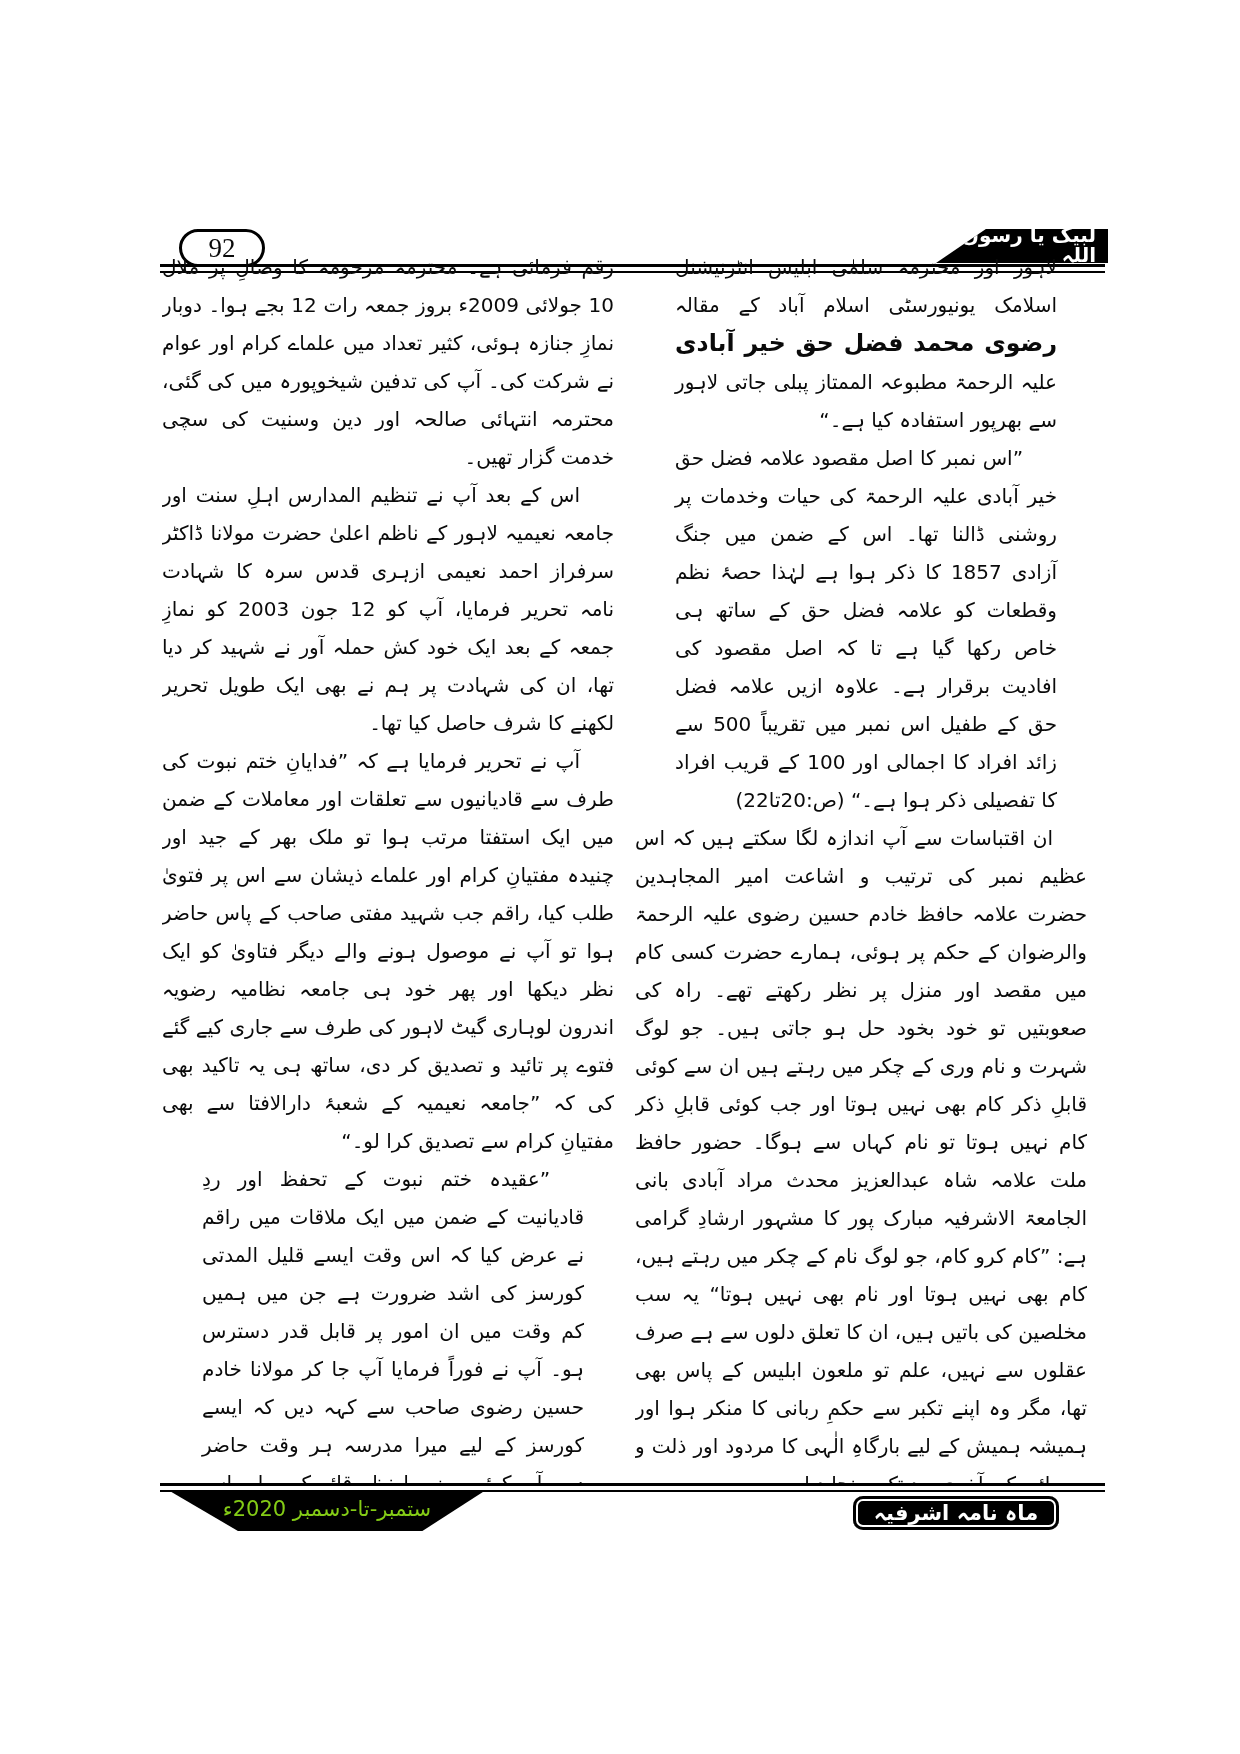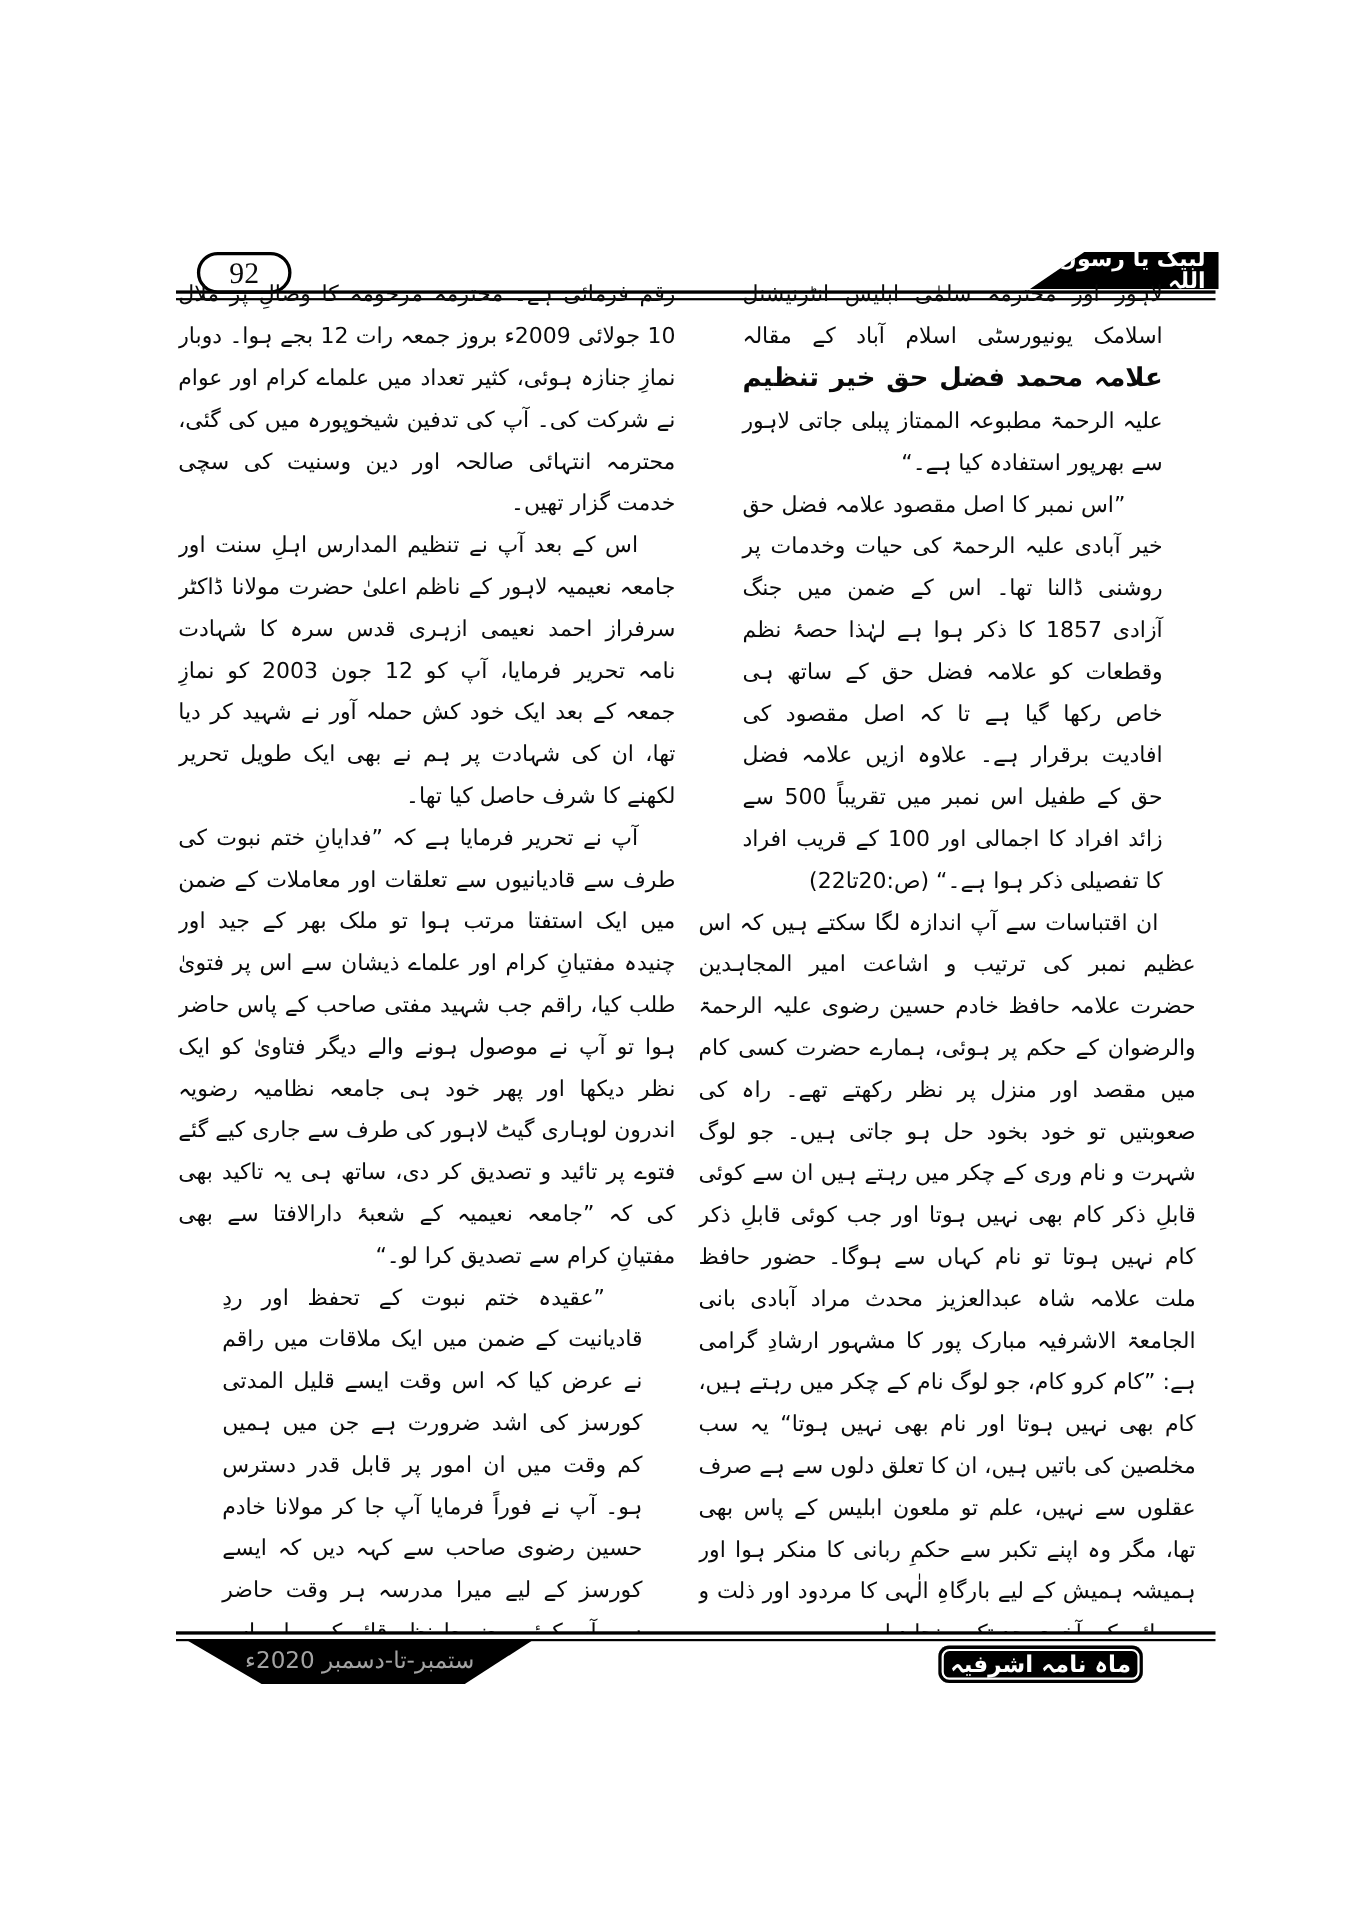--- a/index.html
+++ b/index.html
@@ -54,29 +54,29 @@
   .col-left  { left:162px; }
   .col p { margin:0; padding:0; text-indent:34px; }
   .col p.no-indent { text-indent:0; }
   .col .quote { margin-right:30px; margin-left:40px; }
   .calli { font-weight:bold; font-size:1.18em; }
 
   
   .footer-banner {
     position:absolute; left:168px; top:1490px;
     width:318px; height:41px;
-    background:#000; color:#a3a3a3;
+    background:#000; color:#84cc16;
     clip-path:polygon(0 0, 100% 0, 80% 100%, 22% 100%);
     display:flex; align-items:center; justify-content:center;
     direction:rtl;
     font-size:21px; line-height:1; padding-bottom:3px; box-sizing:border-box;
   }
   .footer-box {
     position:absolute; left:853px; top:1496px;
-    width:186px; height:34px;
+    width:206px; height:34px;
     background:#000; color:#fff;
     border-radius:10px;
     box-shadow: inset 0 0 0 3px #000, inset 0 0 0 5px #fff;
     display:flex; align-items:center; justify-content:center;
     direction:rtl;
     font-weight:bold; font-size:21px; line-height:1;
   }
 </style>
 </head>
 <body>
@@ -85,21 +85,21 @@
 
   <div class="pagenum-box">
     <span>92</span>
   </div>
   <div class="header-banner">
     <span>لبیک یا رسول اللہ</span>
   </div>
   <div class="rule header"></div>
 
   <div class="col col-right">
-    <p class="quote no-indent"><span>لاہور اور محترمہ سلمٰی ابلیس انٹرنیشنل اسلامک یونیورسٹی اسلام آباد کے مقالہ </span><span class="calli">علامہ محمد فضل حق خیر تنظیم</span><span> علیہ الرحمۃ مطبوعہ الممتاز پبلی جاتی لاہور سے بھرپور استفادہ کیا ہے۔“</span></p>
+    <p class="quote no-indent"><span>لاہور اور محترمہ سلمٰی ابلیس انٹرنیشنل اسلامک یونیورسٹی اسلام آباد کے مقالہ </span><span class="calli">رضوی محمد فضل حق خیر آبادی</span><span> علیہ الرحمۃ مطبوعہ الممتاز پبلی جاتی لاہور سے بھرپور استفادہ کیا ہے۔“</span></p>
     <p class="quote">”اس نمبر کا اصل مقصود علامہ فضل حق خیر آبادی علیہ الرحمۃ کی حیات وخدمات پر روشنی ڈالنا تھا۔ اس کے ضمن میں جنگ آزادی 1857 کا ذکر ہوا ہے لہٰذا حصۂ نظم وقطعات کو علامہ فضل حق کے ساتھ ہی خاص رکھا گیا ہے تا کہ اصل مقصود کی افادیت برقرار ہے۔ علاوہ ازیں علامہ فضل حق کے طفیل اس نمبر میں تقریباً 500 سے زائد افراد کا اجمالی اور 100 کے قریب افراد کا تفصیلی ذکر ہوا ہے۔“ (ص:20تا22)</p>
     <p>ان اقتباسات سے آپ اندازہ لگا سکتے ہیں کہ اس عظیم نمبر کی ترتیب و اشاعت امیر المجاہدین حضرت علامہ حافظ خادم حسین رضوی علیہ الرحمۃ والرضوان کے حکم پر ہوئی، ہمارے حضرت کسی کام میں مقصد اور منزل پر نظر رکھتے تھے۔ راہ کی صعوبتیں تو خود بخود حل ہو جاتی ہیں۔ جو لوگ شہرت و نام وری کے چکر میں رہتے ہیں ان سے کوئی قابلِ ذکر کام بھی نہیں ہوتا اور جب کوئی قابلِ ذکر کام نہیں ہوتا تو نام کہاں سے ہوگا۔ حضور حافظ ملت علامہ شاہ عبدالعزیز محدث مراد آبادی بانی الجامعۃ الاشرفیہ مبارک پور کا مشہور ارشادِ گرامی ہے: ”کام کرو کام، جو لوگ نام کے چکر میں رہتے ہیں، کام بھی نہیں ہوتا اور نام بھی نہیں ہوتا“ یہ سب مخلصین کی باتیں ہیں، ان کا تعلق دلوں سے ہے صرف عقلوں سے نہیں، علم تو ملعون ابلیس کے پاس بھی تھا، مگر وہ اپنے تکبر سے حکمِ ربانی کا منکر ہوا اور ہمیشہ ہمیش کے لیے بارگاہِ الٰہی کا مردود اور ذلت و رسوائی کی آخری حد تک پہنچا دیا۔</p>
 
   </div>
 
   <div class="col col-left">
     <p class="no-indent">رقم فرمائی ہے۔ محترمہ مرحومہ کا وصالِ پر ملال 10 جولائی 2009ء بروز جمعہ رات 12 بجے ہوا۔ دوبار نمازِ جنازہ ہوئی، کثیر تعداد میں علماے کرام اور عوام نے شرکت کی۔ آپ کی تدفین شیخوپورہ میں کی گئی، محترمہ انتہائی صالحہ اور دین وسنیت کی سچی خدمت گزار تھیں۔</p>
     <p>اس کے بعد آپ نے تنظیم المدارس اہلِ سنت اور جامعہ نعیمیہ لاہور کے ناظم اعلیٰ حضرت مولانا ڈاکٹر سرفراز احمد نعیمی ازہری قدس سرہ کا شہادت نامہ تحریر فرمایا، آپ کو 12 جون 2003 کو نمازِ جمعہ کے بعد ایک خود کش حملہ آور نے شہید کر دیا تھا، ان کی شہادت پر ہم نے بھی ایک طویل تحریر لکھنے کا شرف حاصل کیا تھا۔</p>
     <p>آپ نے تحریر فرمایا ہے کہ ”فدایانِ ختم نبوت کی طرف سے قادیانیوں سے تعلقات اور معاملات کے ضمن میں ایک استفتا مرتب ہوا تو ملک بھر کے جید اور چنیدہ مفتیانِ کرام اور علماے ذیشان سے اس پر فتویٰ طلب کیا، راقم جب شہید مفتی صاحب کے پاس حاضر ہوا تو آپ نے موصول ہونے والے دیگر فتاویٰ کو ایک نظر دیکھا اور پھر خود ہی جامعہ نظامیہ رضویہ اندرون لوہاری گیٹ لاہور کی طرف سے جاری کیے گئے فتوے پر تائید و تصدیق کر دی، ساتھ ہی یہ تاکید بھی کی کہ ”جامعہ نعیمیہ کے شعبۂ دارالافتا سے بھی مفتیانِ کرام سے تصدیق کرا لو۔“</p>
     <p class="quote">”عقیدہ ختم نبوت کے تحفظ اور ردِ قادیانیت کے ضمن میں ایک ملاقات میں راقم نے عرض کیا کہ اس وقت ایسے قلیل المدتی کورسز کی اشد ضرورت ہے جن میں ہمیں کم وقت میں ان امور پر قابل قدر دسترس ہو۔ آپ نے فوراً فرمایا آپ جا کر مولانا خادم حسین رضوی صاحب سے کہہ دیں کہ ایسے کورسز کے لیے میرا مدرسہ ہر وقت حاضر ہے۔ آپ کوئی مضبوط نظم قائم کریں اور اس کی ابتدا یہاں سے کریں۔ عقیدۂ ختم نبوت کے تحفظ کے لیے میری خدمات، ہمیشہ آپ کے ساتھ ہیں۔“</p>

